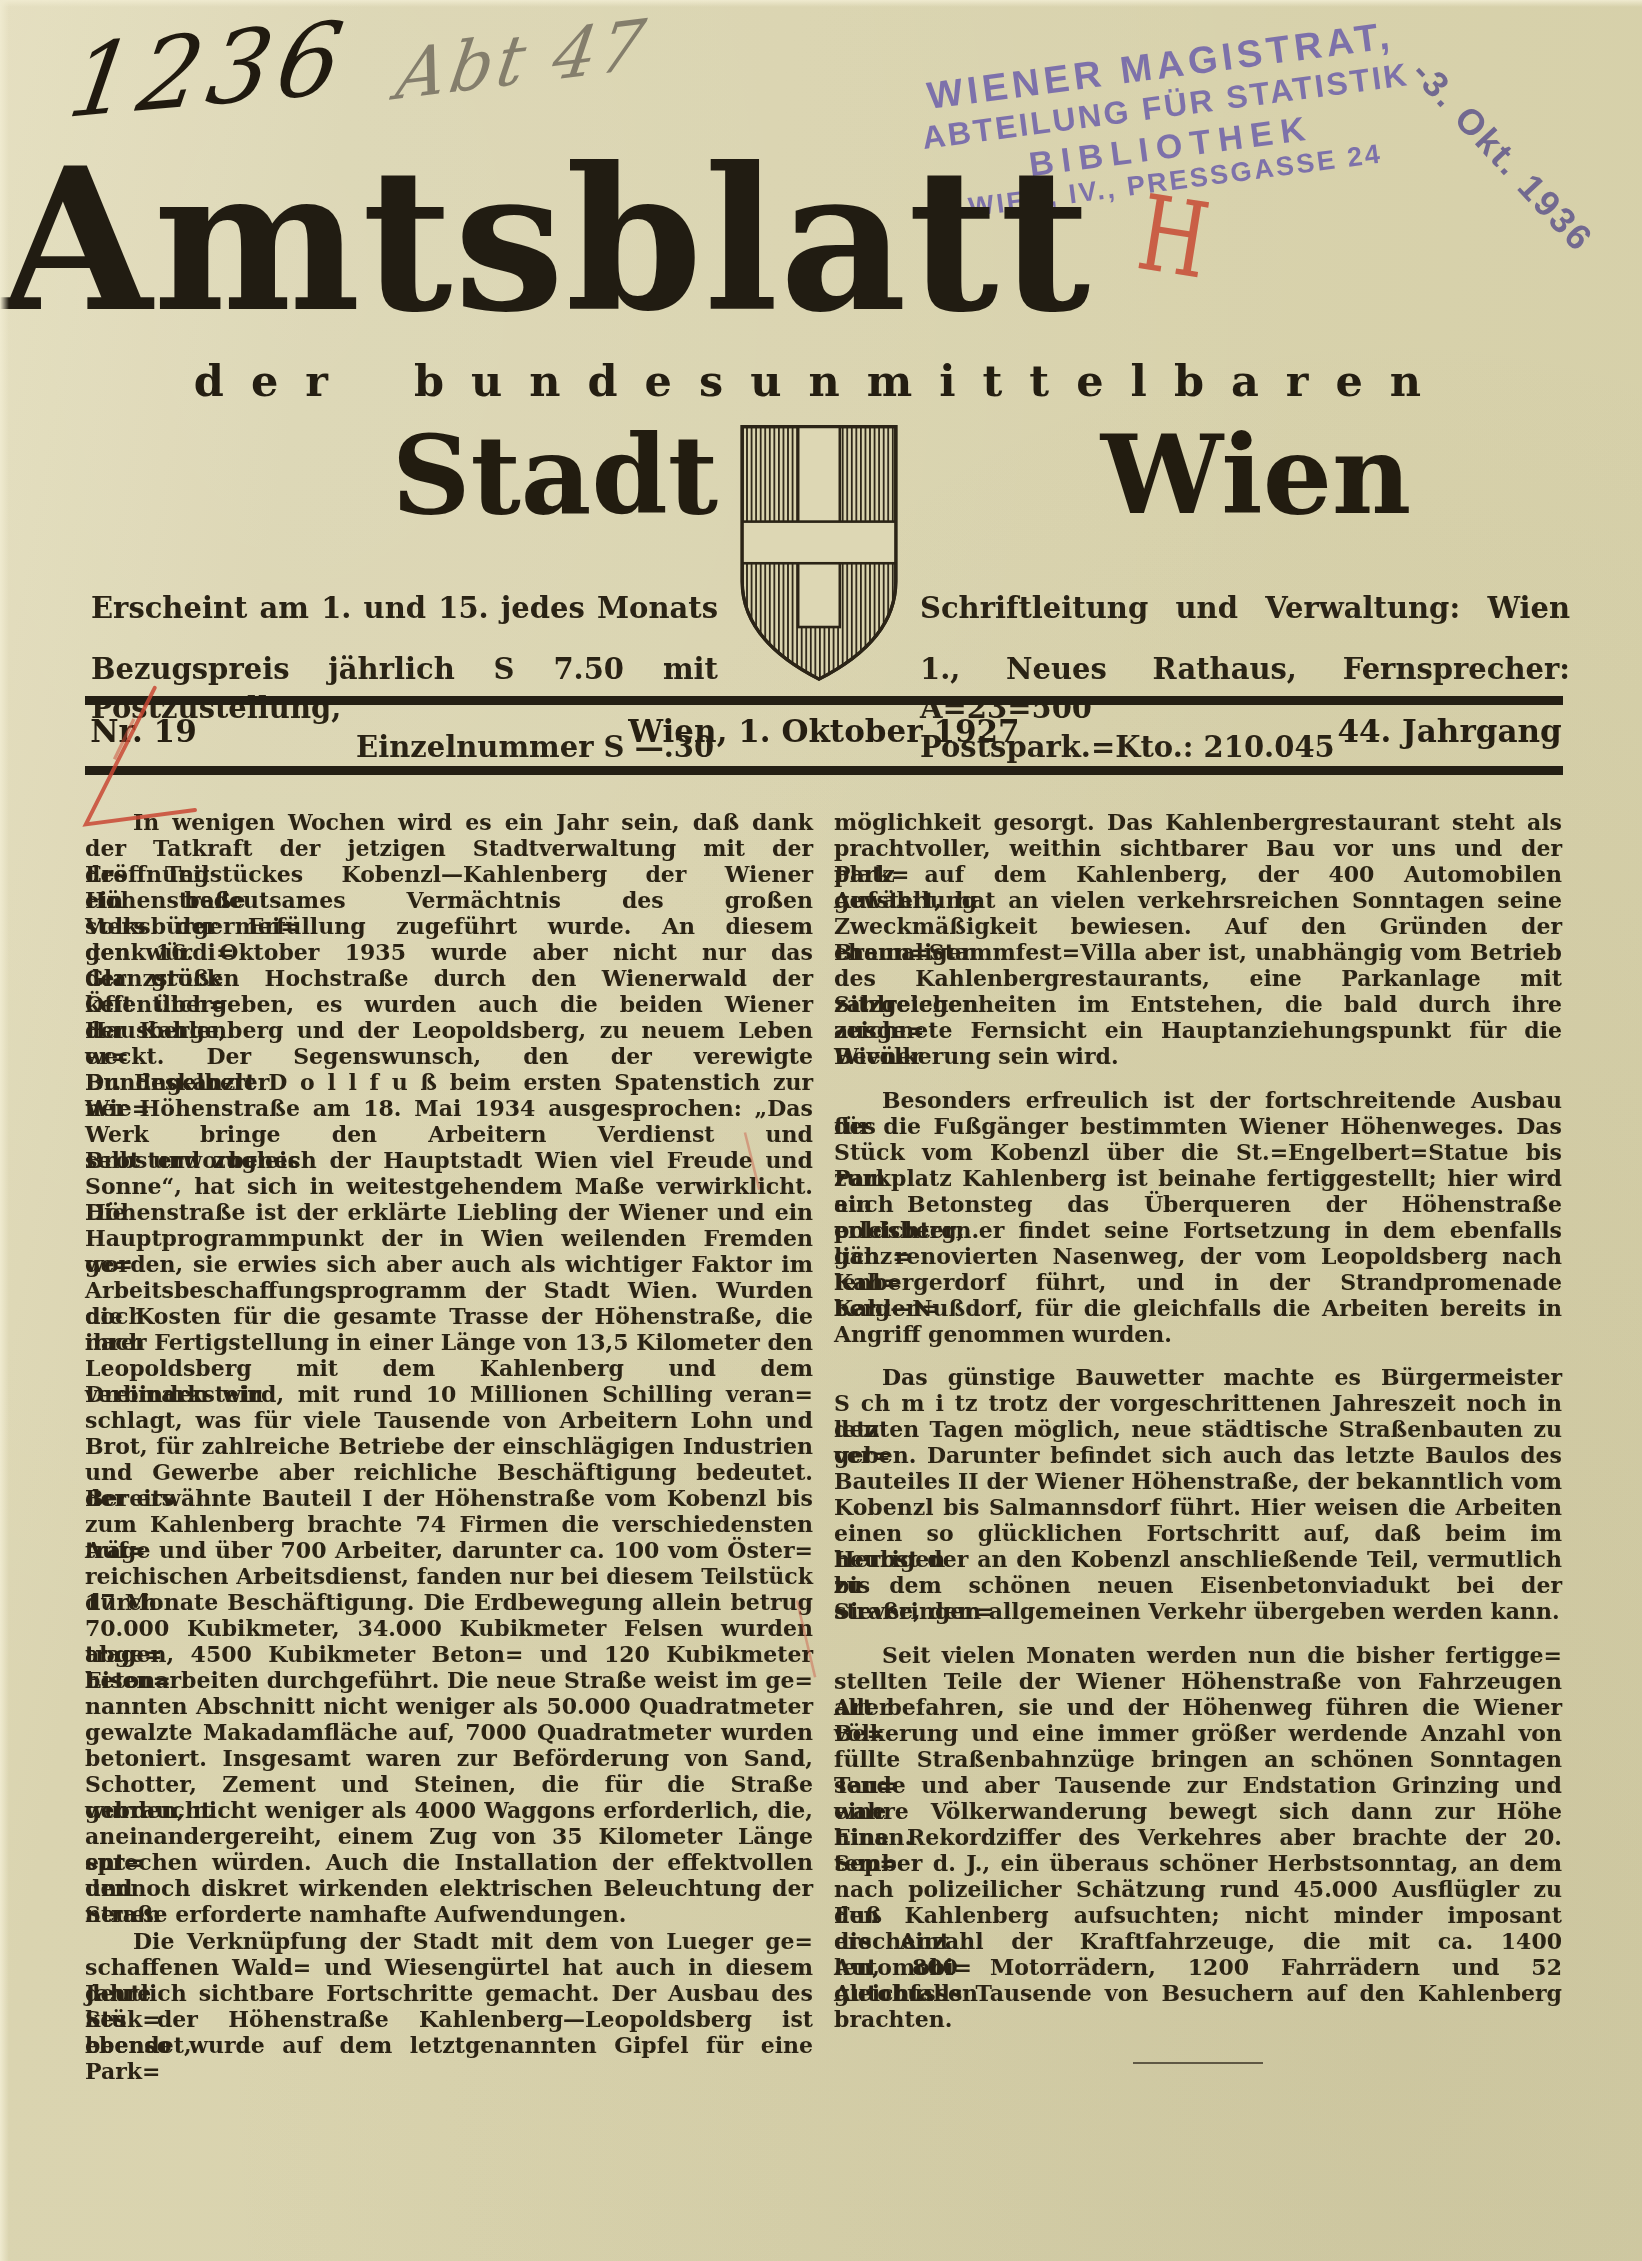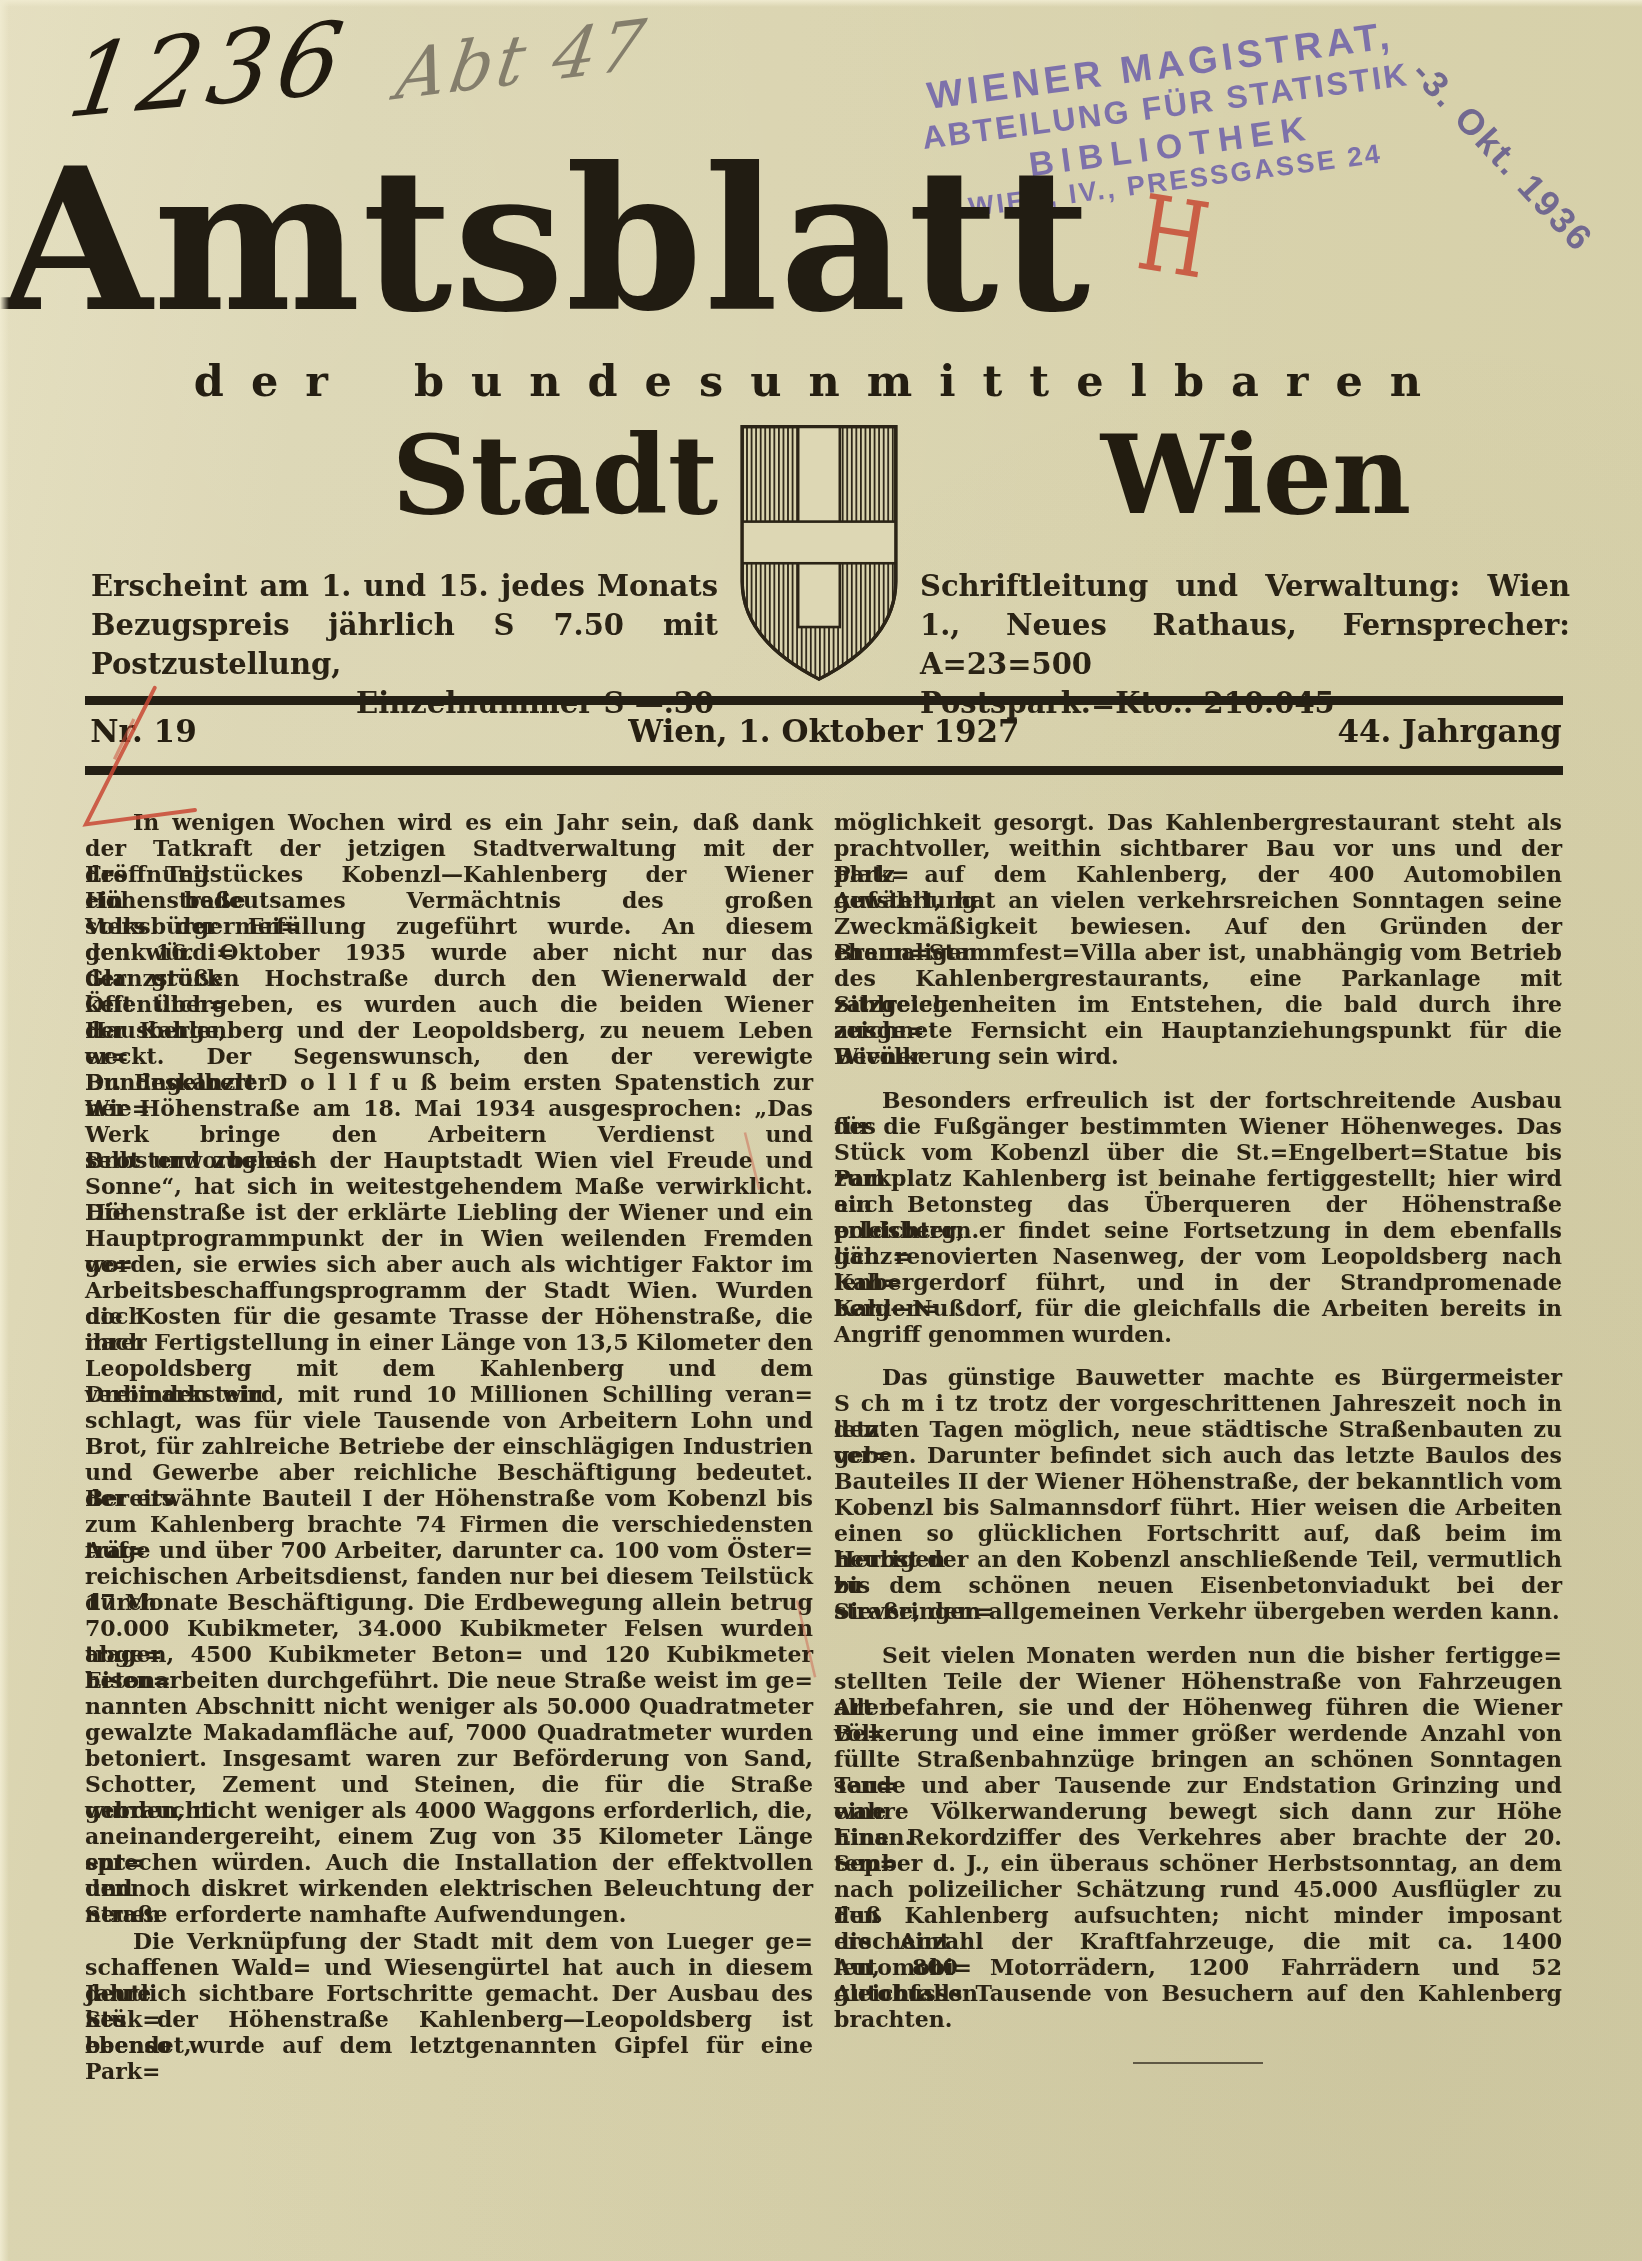--- a/index.html
+++ b/index.html
@@ -43,21 +43,21 @@
         font-size:43px;font-weight:bold;letter-spacing:27px;word-spacing:17px;color:#241e12;}
   .cityline-left{position:absolute;left:0;top:421px;width:718px;text-align:right;
         font-size:109px;font-weight:bold;color:#221c10;line-height:1;}
   .cityline-right{position:absolute;left:931px;top:421px;width:650px;text-align:center;
         font-size:109px;font-weight:bold;color:#221c10;line-height:1;}
   .crest{position:absolute;left:737px;top:424px;width:164px;height:259px;z-index:3;}
 
   .imprint{position:absolute;top:567px;font-size:29px;font-weight:bold;line-height:39px;color:#2a2315;}
   .imprint-left{left:91px;width:627px;}
   .imprint-right{left:920px;width:650px;}
-  .imprint .just{text-align:justify;text-align-last:justify;}
+  .imprint .just{text-align:justify;text-align-last:justify;margin-top:22px;}
   .imprint-left .last{text-align:right;padding-right:3.9px;}
   .imprint-right .last{text-align:left;}
 
   
   .rule{position:absolute;left:85px;width:1478px;height:8.5px;background:#241f14;}
   .rule-top{top:696px;}
   .rule-bottom{top:766px;}
   .issueline{position:absolute;left:85px;top:713px;width:1478px;font-size:31px;
         font-weight:bold;color:#261f12;}
   .issue-no{position:absolute;left:5.2px;top:0;}

